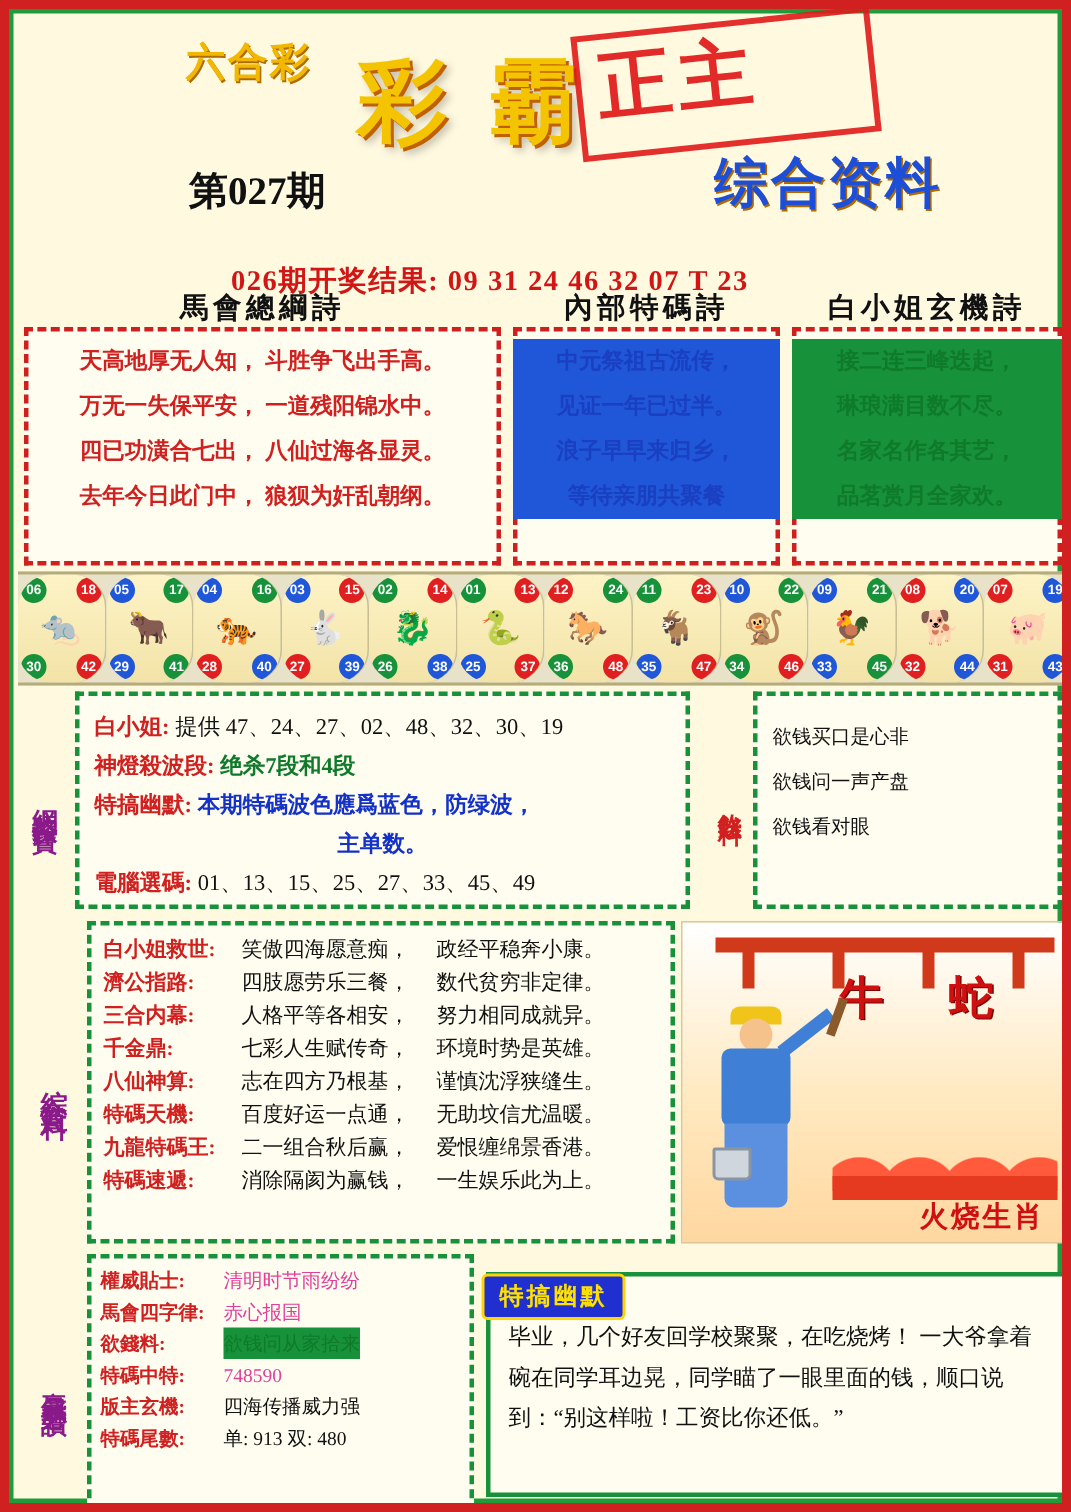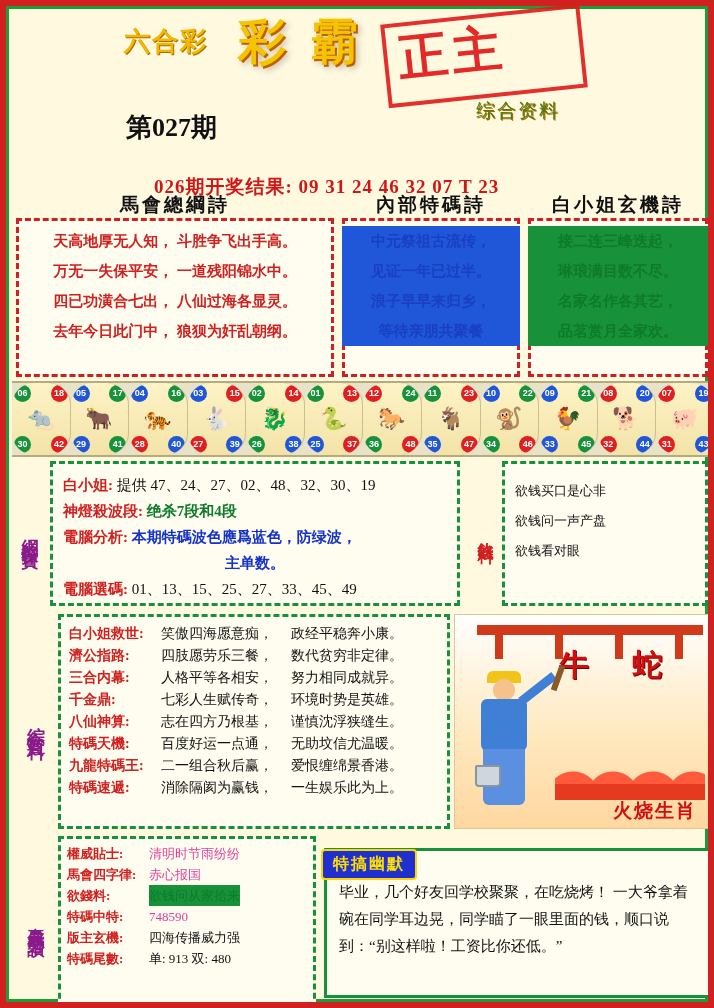--- a/index.html
+++ b/index.html
@@ -30,22 +30,22 @@
     height:152px;
   }
   .hdr-logo {
     position:absolute; left:118px; top:18px;
     font-size:26px; color:#f2b800; font-weight:bold;
     font-family:"Liberation Serif", serif;
     text-shadow:1px 1px 0 #b06a00;
     letter-spacing:2px;
   }
   .hdr-big {
-    position:absolute; left:232px; top:4px;
-    font-size:48px; font-weight:bold;
+    position:absolute; left:232px; top:22px;
+    font-size:60px; font-weight:bold;
     font-family:"Liberation Serif", serif;
     color:#f5c400;
     text-shadow:2px 2px 0 #c06000, 4px 4px 6px rgba(0,0,0,.25);
     letter-spacing:6px;
   }
   .hdr-stamp {
     position:absolute; left:392px; top:14px;
     font-size:50px; font-weight:bold;
     font-family:"Liberation Serif", serif;
     color:#e01a1a;
@@ -55,21 +55,21 @@
   }
   .hdr-stamp-box{
     position:absolute; left:378px; top:8px;
     width:200px; height:84px;
     border:4px solid #e01a1a;
     transform:rotate(-6deg);
     opacity:.9;
   }
   .hdr-sub {
     position:absolute; left:470px; top:92px;
-    font-size:19px; font-weight:normal; color:#4d7c0f;
+    font-size:36px; font-weight:bold; color:#1d4ed8;
     font-family:"Liberation Serif", serif;
     text-shadow:1px 1px 0 #b06a00;
     letter-spacing:2px;
   }
   .hdr-issue {
     position:absolute; left:120px; top:104px;
     font-size:26px; font-weight:bold; color:#111;
     font-family:"Liberation Serif", serif;
   }
   .hdr-result {
@@ -440,21 +440,21 @@
       </div>
     </div>
 
   <div class="mid">
     <div class="mid-left">
       <div class="vtext">網路探寶</div>
     </div>
     <div class="mid-main">
       <div class="ln"><span class="k">白小姐:</span> <span>提供  47、24、27、02、48、32、30、19</span></div>
       <div class="ln"><span class="k">神燈殺波段:</span> <span class="g">绝杀7段和4段</span></div>
-      <div class="ln"><span class="k">電腦分析:</span> <span class="b">本期特碼波色應爲蓝色，防绿波，</span></div>
+      <div class="ln"><span class="k">特搞幽默:</span> <span class="b">本期特碼波色應爲蓝色，防绿波，</span></div>
       <div class="ln" style="text-align:center"><span class="b">主单数。</span></div>
       <div class="ln"><span class="k">電腦選碼:</span> <span>01、13、15、25、27、33、45、49</span></div>
     </div>
     <div class="mid-right-lbl">
       <div class="vtext2">飲錢料</div>
     </div>
     <div class="mid-right">
       <div>欲钱买口是心非</div>
       <div>欲钱问一声产盘</div>
       <div>欲钱看对眼</div>

